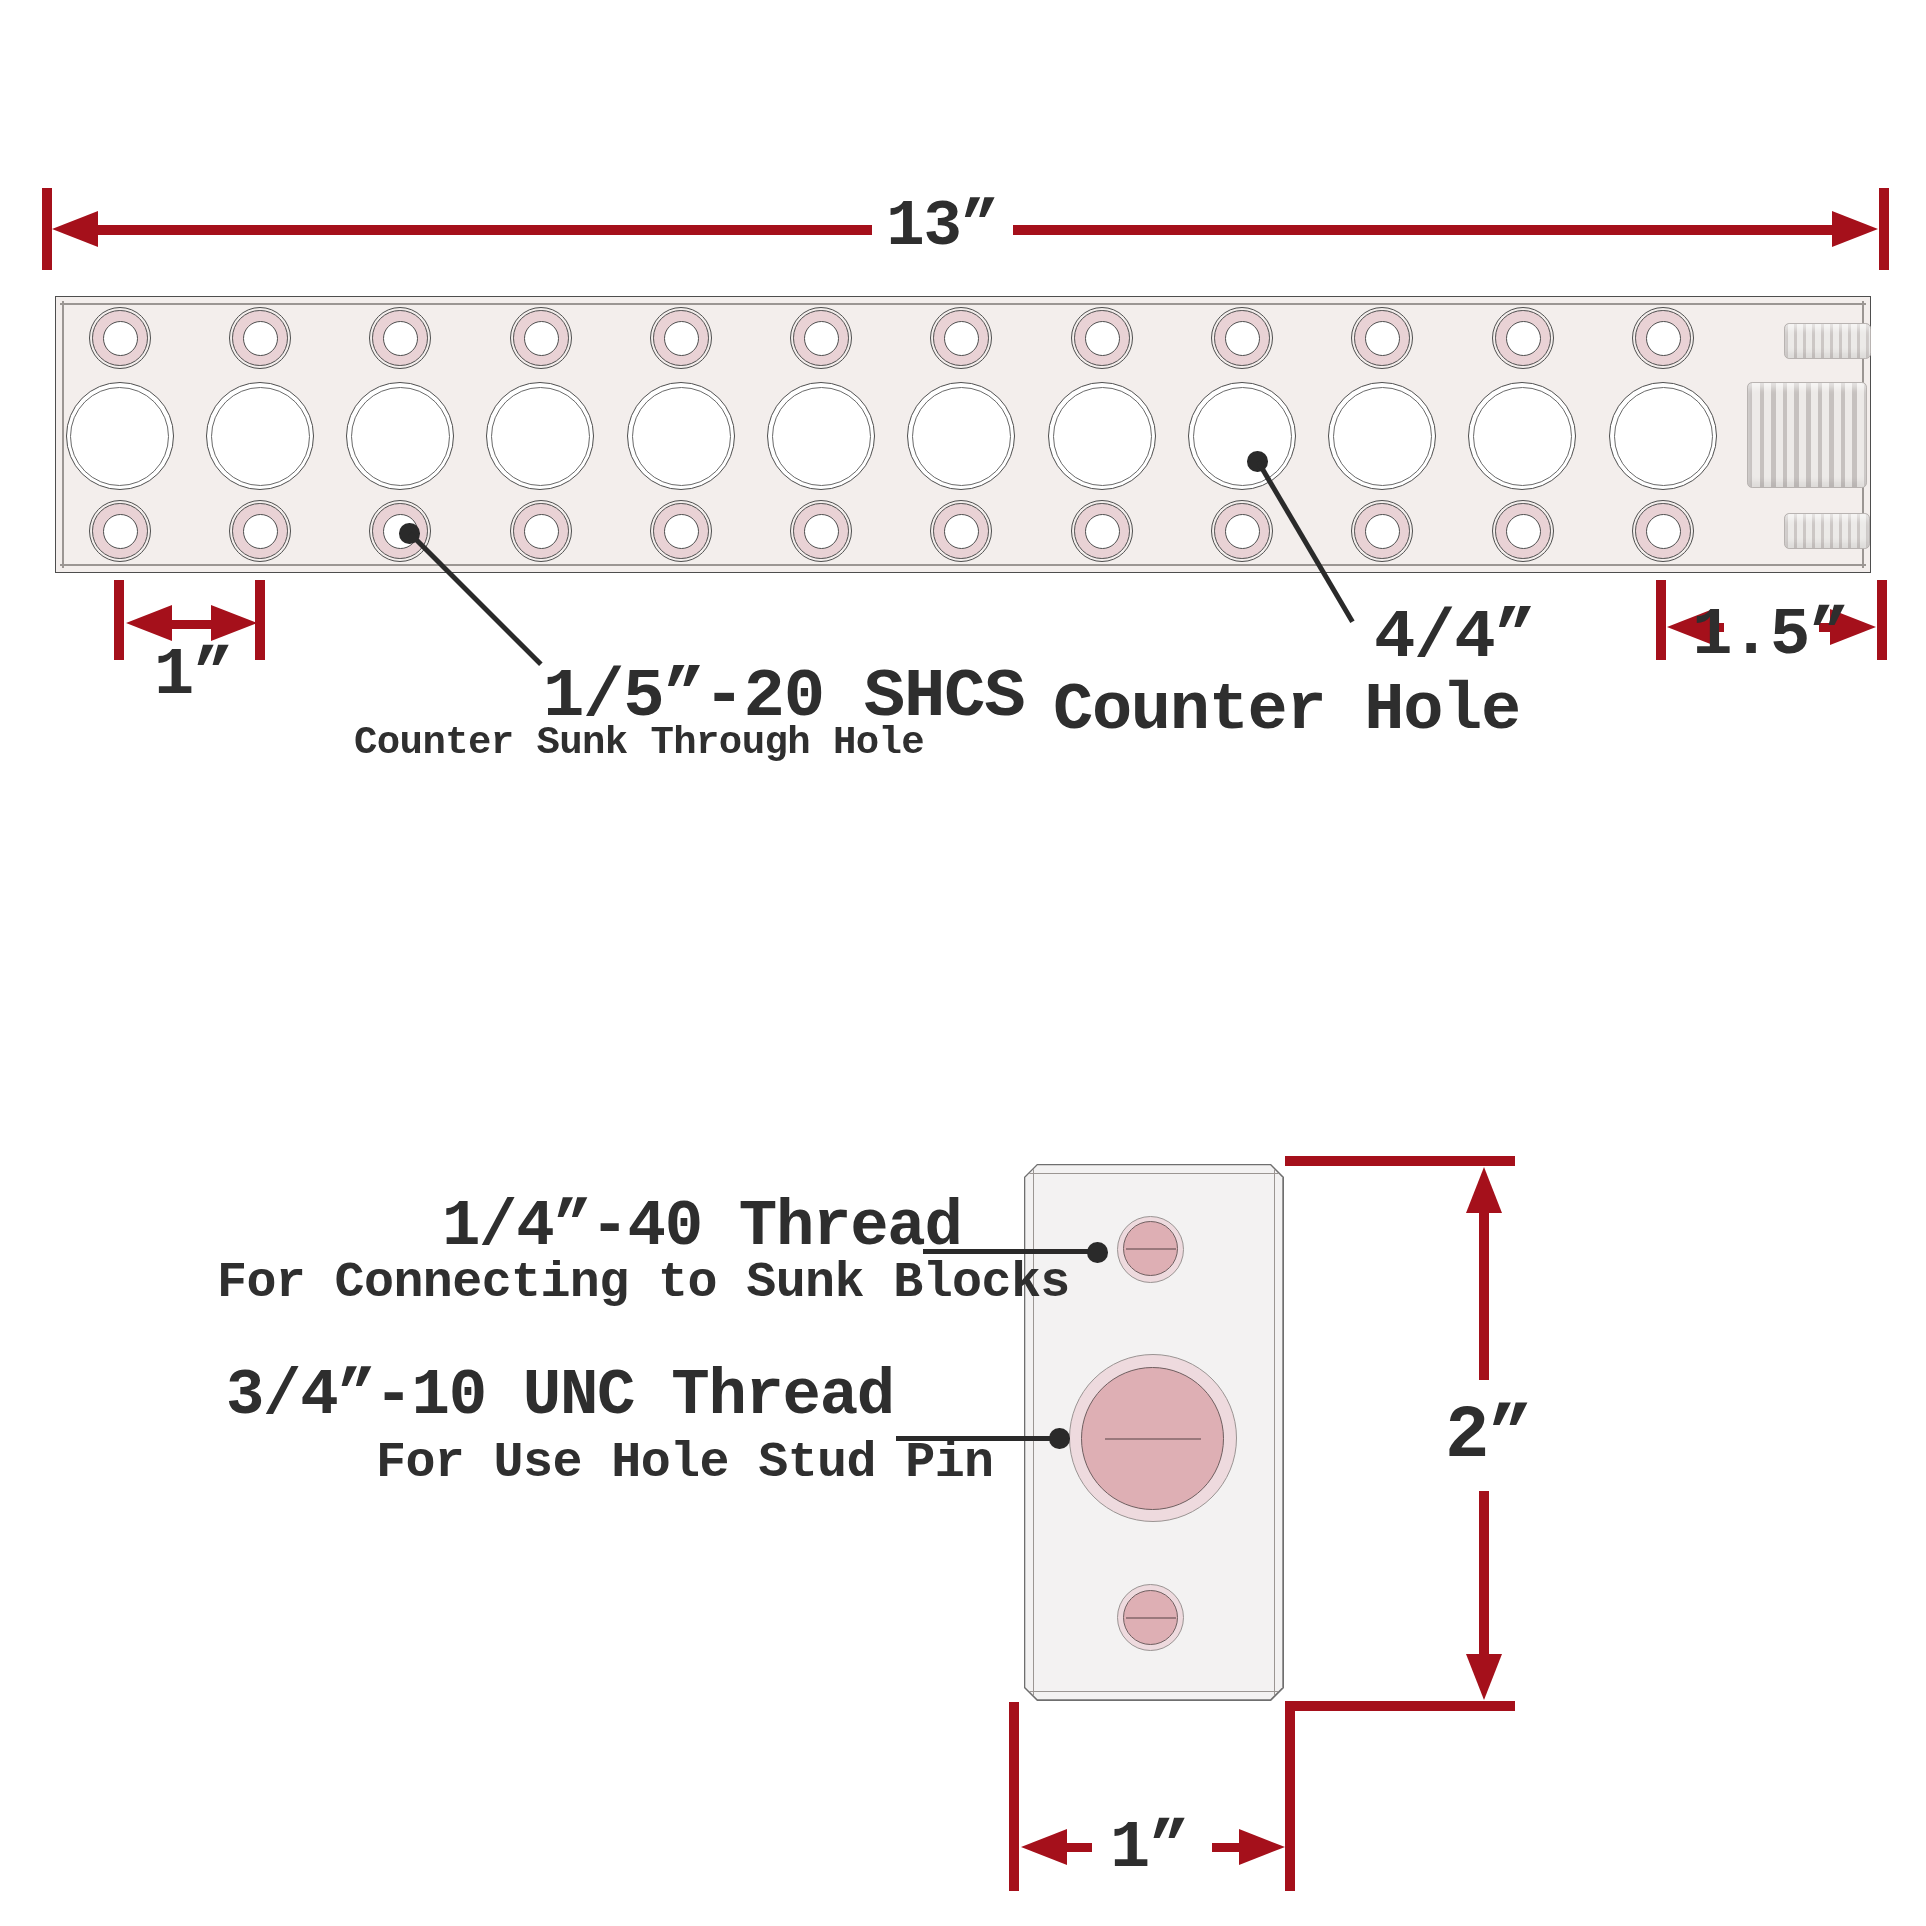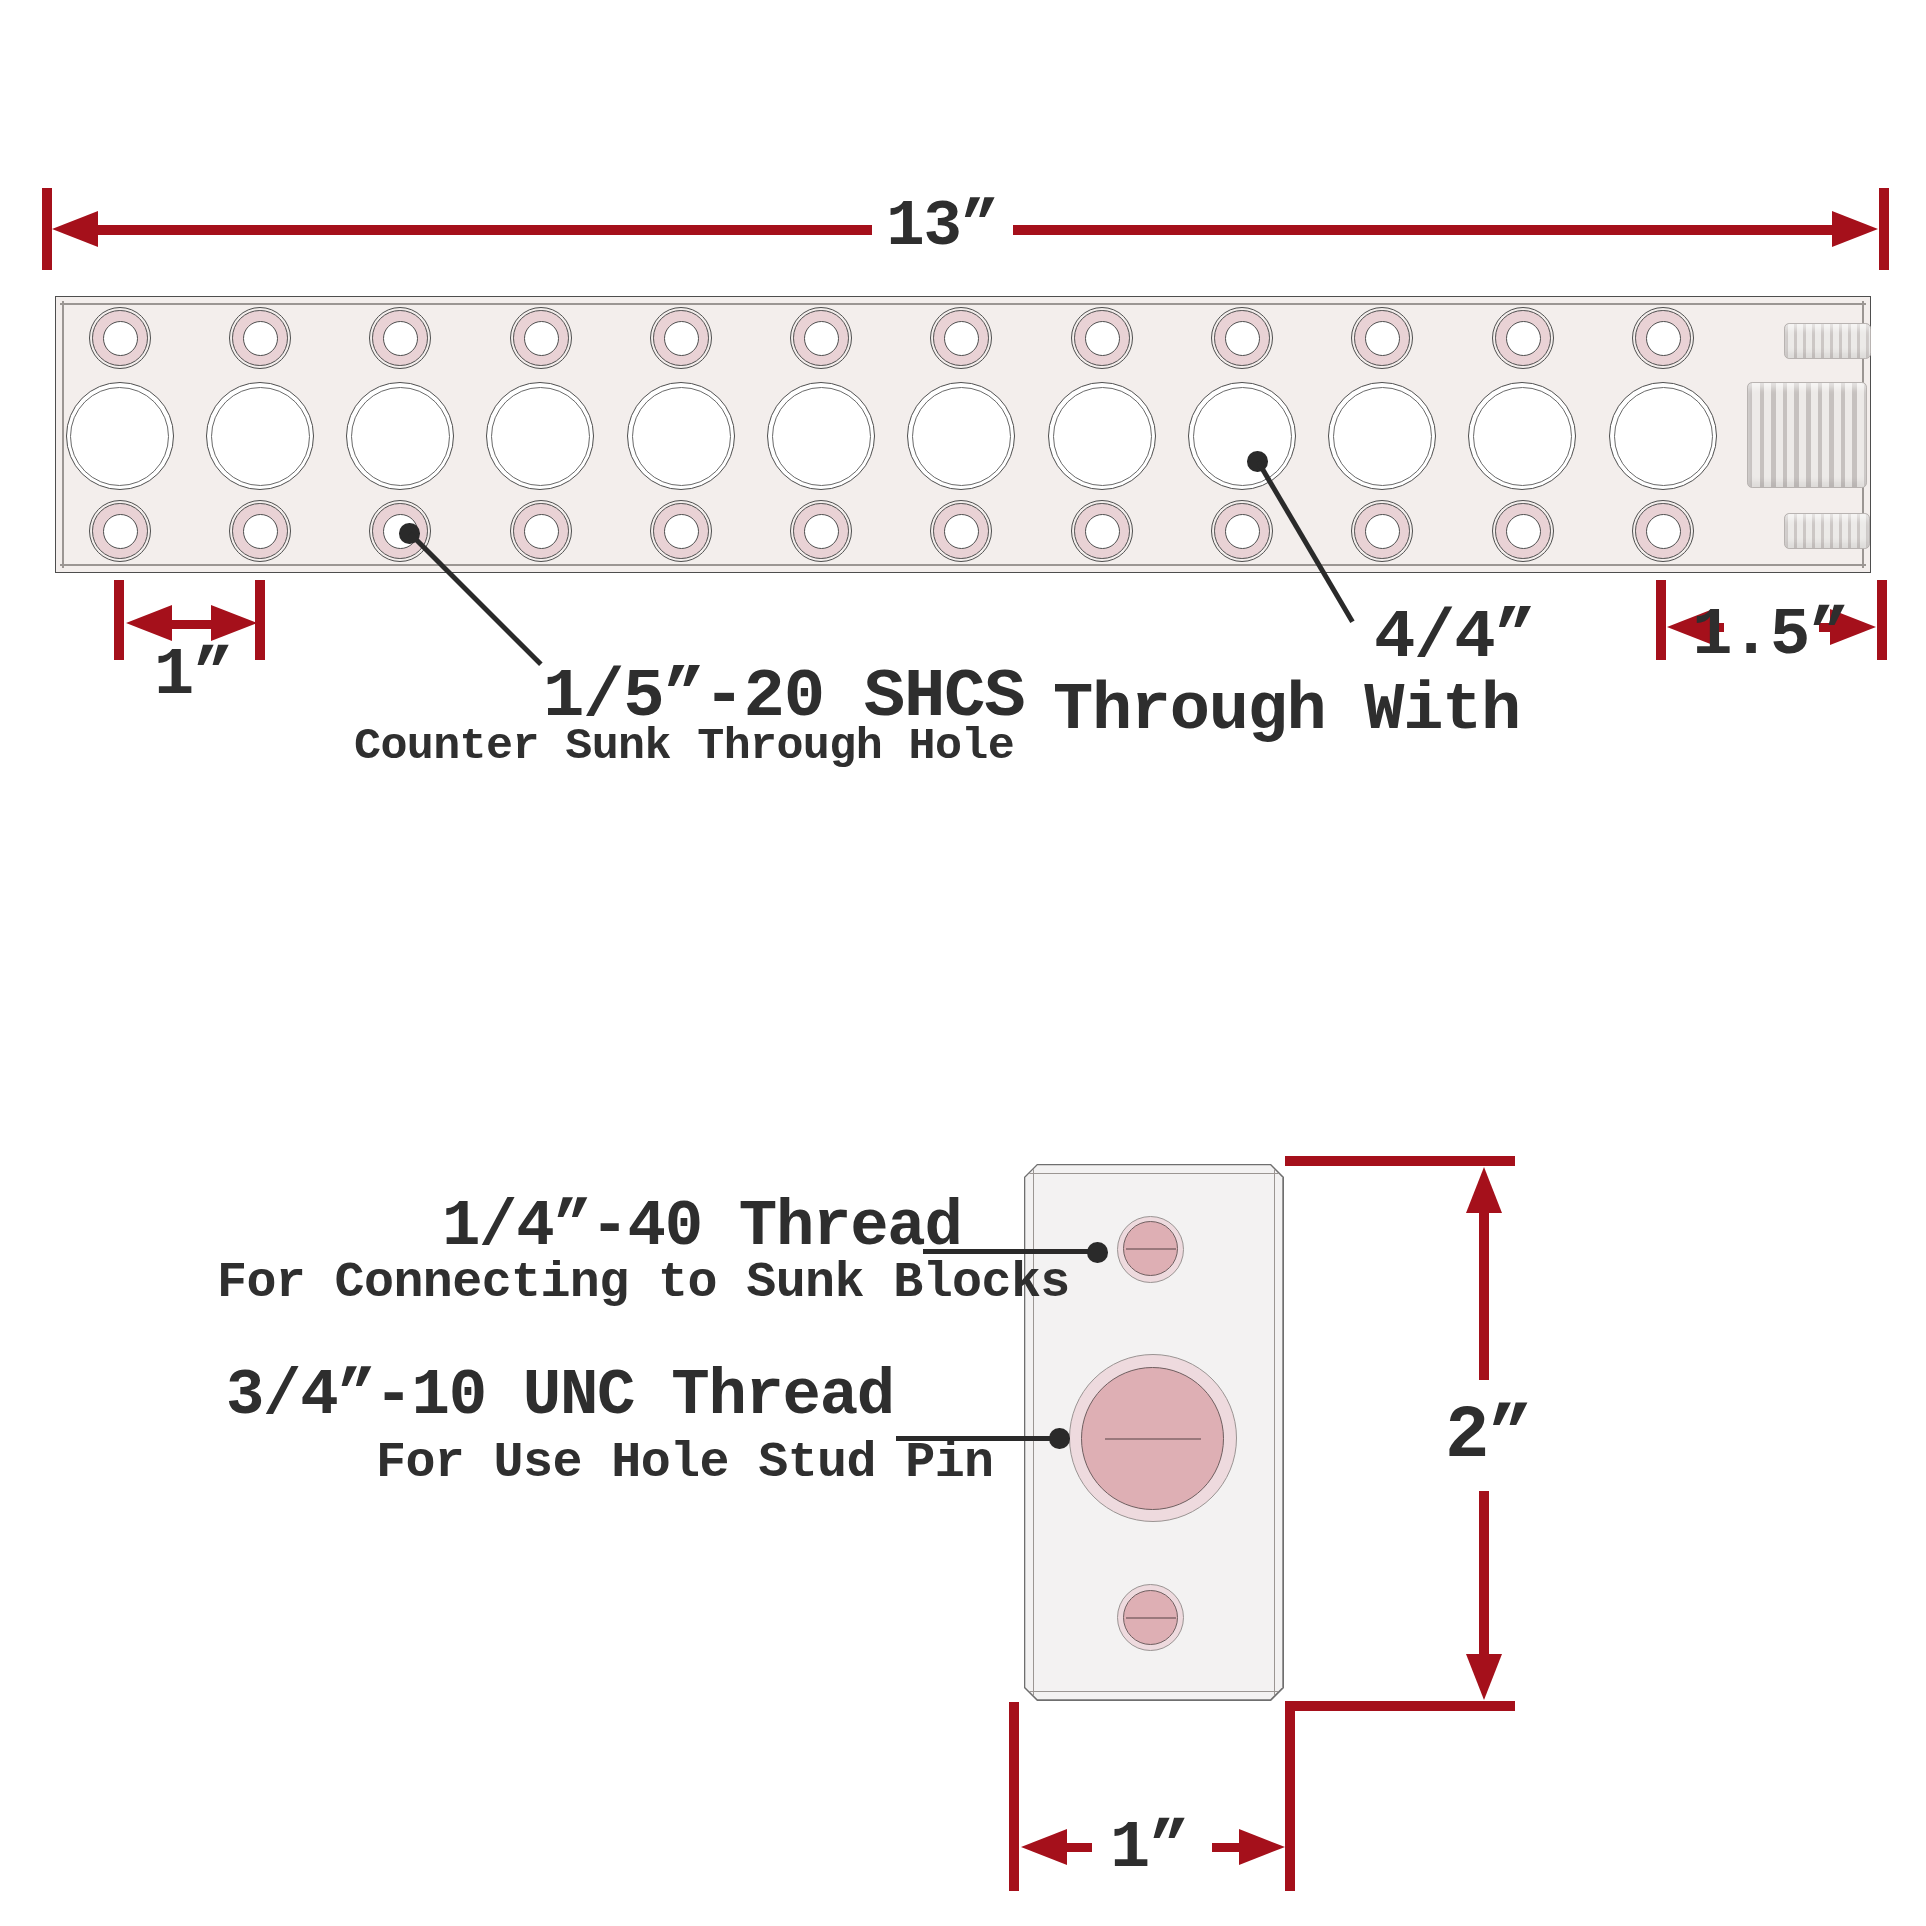--- a/index.html
+++ b/index.html
@@ -276,28 +276,28 @@
     <div class="shaft-h" style="left:1708px;top:623px;width:16px;height:9px;"></div>
     <div class="arr right" style="left:1830px;top:609px;"></div>
     <div class="shaft-h" style="left:1819px;top:623px;width:16px;height:9px;"></div>
     <div class="dim-label" style="left:1770px;top:602px;font-size:67px;transform:translateX(-50%);">1.5”</div>
   </div>
 
   <div>
     <div class="leader-dot" style="left:399px;top:523px;"></div>
     <div class="leader" style="left:410px;top:531px;width:185px;transform:rotate(45deg);"></div>
     <div class="lbl-big" style="left:543px;top:663px;font-size:69px;">1/5”-20 SHCS</div>
-    <div class="lbl-sub" style="left:354px;top:724px;font-size:45px;">Counter Sunk Through Hole</div>
+    <div class="lbl-sub" style="left:354px;top:724px;font-size:39px;">Counter Sunk Through Hole</div>
   </div>
 
   <div>
     <div class="leader-dot" style="left:1247px;top:451px;"></div>
     <div class="leader" style="left:1258px;top:459px;width:186px;transform:rotate(59.5deg);"></div>
     <div class="lbl-big" style="left:1374px;top:604px;font-size:69px;">4/4”</div>
-    <div class="lbl-big" style="left:1053px;top:677px;font-size:67px;font-weight:700;">Through With</div>
+    <div class="lbl-big" style="left:1053px;top:677px;font-size:67px;font-weight:700;">Counter Hole</div>
   </div>
 
   <div class="block-outer">
     <div class="block-inner">
       <div class="bevel-v" style="left:7.7px;"></div>
       <div class="bevel-v" style="right:7.7px;"></div>
       <div class="bevel-h" style="top:7.7px;"></div>
       <div class="bevel-h" style="bottom:7.7px;"></div>
 
       <div class="pink-ring" style="left:92px;top:51px;width:67px;height:67px;"></div>

